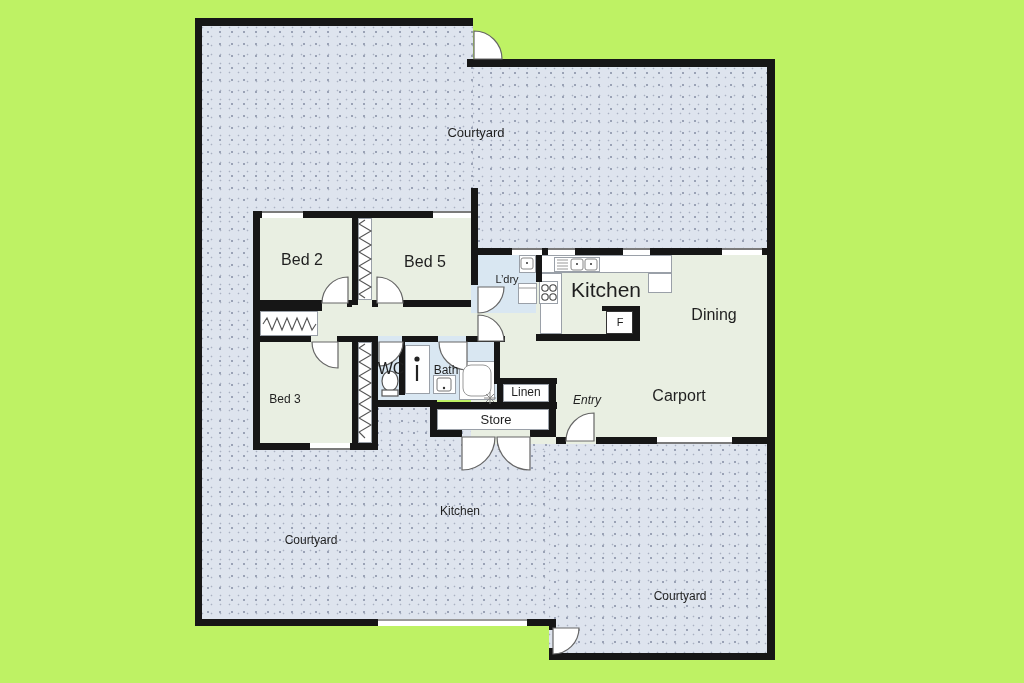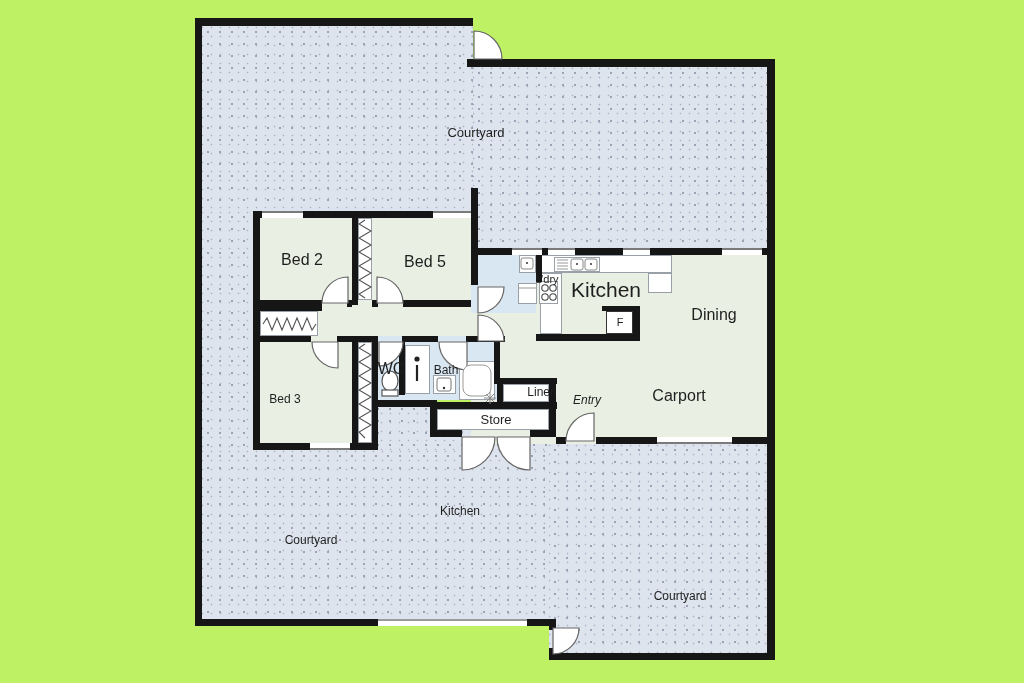--- a/index.html
+++ b/index.html
@@ -167,27 +167,27 @@
     <g>
       <rect x="521" y="258" width="12" height="11" rx="2" fill="#fff" stroke="#888"></rect>
       <circle cx="527" cy="263" r="1" fill="#333"></circle>
     </g>
     <line x1="519" y1="288" x2="536" y2="288" stroke="#999" stroke-width="1"></line>
   </svg>
 
   <div class="lbl" style="left:476px;top:132px;font-size:13px;">Courtyard</div>
   <div class="lbl" style="left:302px;top:260px;font-size:16px;">Bed 2</div>
   <div class="lbl" style="left:425px;top:262px;font-size:16px;">Bed 5</div>
-  <div class="lbl" style="left:507px;top:279px;font-size:11px;margin-left:40px;">L’dry</div>
+  <div class="lbl" style="left:507px;top:279px;font-size:11px;">L’dry</div>
   <div class="lbl" style="left:606px;top:290px;font-size:21px;">Kitchen</div>
   <div class="lbl" style="left:714px;top:315px;font-size:16px;">Dining</div>
   <div class="lbl" style="left:285px;top:399px;font-size:12px;">Bed 3</div>
   <div class="lbl" style="left:391px;top:369px;font-size:16px;">WC</div>
   <div class="lbl" style="left:446px;top:370px;font-size:12px;">Bath</div>
-  <div class="lbl" style="left:526px;top:392px;font-size:12px;margin-left:16px;">Linen</div>
+  <div class="lbl" style="left:526px;top:392px;font-size:12px;">Linen</div>
   <div class="lbl" style="left:587px;top:400px;font-size:12px;font-style:italic;">Entry</div>
   <div class="lbl" style="left:679px;top:396px;font-size:16px;">Carport</div>
   <div class="lbl" style="left:496px;top:419px;font-size:13px;">Store</div>
   <div class="lbl" style="left:460px;top:511px;font-size:12px;">Kitchen</div>
   <div class="lbl" style="left:311px;top:540px;font-size:12px;">Courtyard</div>
   <div class="lbl" style="left:680px;top:596px;font-size:12px;">Courtyard</div>
   <div class="lbl" style="left:620px;top:322px;font-size:11px;">F</div>
 
 </div>
 

